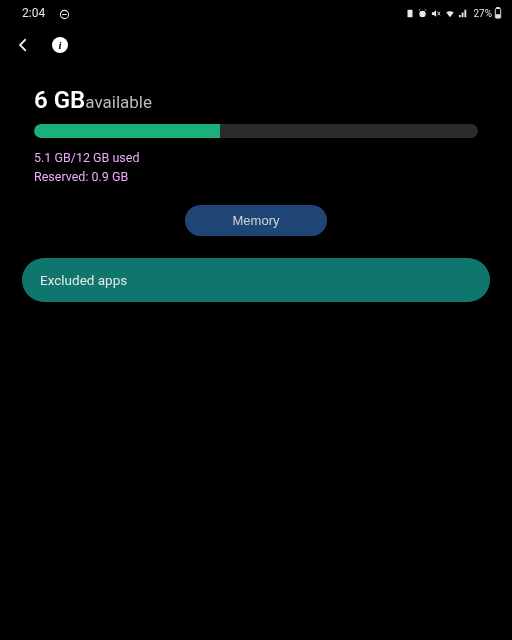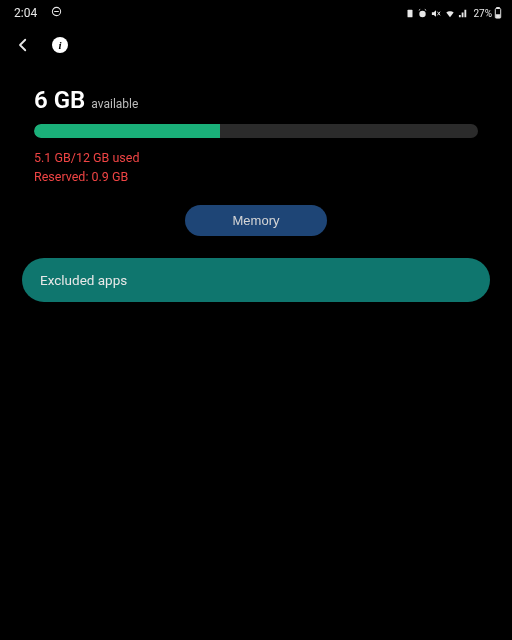--- a/index.html
+++ b/index.html
@@ -13,51 +13,51 @@
     }
     .status-bar {
       display: flex;
       justify-content: space-between;
       align-items: center;
       padding: 4px 10px 0 14px;
       height: 22px;
       font-size: 12px;
       color: #e8e8e8;
     }
-    .status-left { display: flex; align-items: flex-start; gap: 14px; }
+    .status-left { display: flex; align-items: flex-end; gap: 14px; margin-left: 8px; }
     .status-right { display: flex; align-items: flex-end; gap: 2px; font-size: 10px; }
     .status-right svg { display: block; }
     .app-bar {
       display: flex;
       align-items: center;
       padding: 10px 14px 6px 14px;
       height: 42px;
     }
     .back-chevron { width: 18px; height: 18px; margin-right: 12px; display:flex; align-items:center; }
     .app-title { font-size: 15px; font-weight: 400; flex: 1; }
     .info-wrap { width:24px; display:flex; justify-content:flex-end; }
     .info-icon { width: 16px; height: 16px; border-radius: 50%; background:#fff; color:#000; font-size:11px; font-weight:700; display:flex; align-items:center; justify-content:center; font-family: Georgia, serif; font-style: italic; }
     .content { padding: 22px 34px 0 34px; }
-    .headline { display:flex; align-items: baseline; gap:6px; }
+    .headline { display:flex; align-items: baseline; }
     .headline-big { font-size: 24px; font-weight: 600; }
-    .headline-sub { font-size: 12px; color:#bbb; font-weight:400; }
+    .headline-sub { font-size: 17px; color:#bbb; font-weight:400; }
     .bar-track {
       margin-top: 10px;
       height: 14px;
       width: 100%;
       background: #2b2b2b;
       border-radius: 7px;
       overflow: hidden;
     }
     .bar-fill {
       height: 100%;
       background: #1ab079;
       border-radius: 7px 0 0 7px;
     }
-    .stats { margin-top: 10px; font-size: 12.5px; line-height: 1.55; color:#ef4444; }
+    .stats { margin-top: 10px; font-size: 12.5px; line-height: 1.55; color:#f0abfc; }
     .hint { margin-top: 16px; font-size: 12.5px; color:#e0e0e0; }
     .btn-row { display:flex; justify-content:center; margin-top:18px; }
     .cleaned-btn {
       background:#1e4576;
       color:#d6d6d6;
       font-size: 13px;
       border:none;
       border-radius: 18px;
       padding: 8px 48px;
       min-width: 140px;

